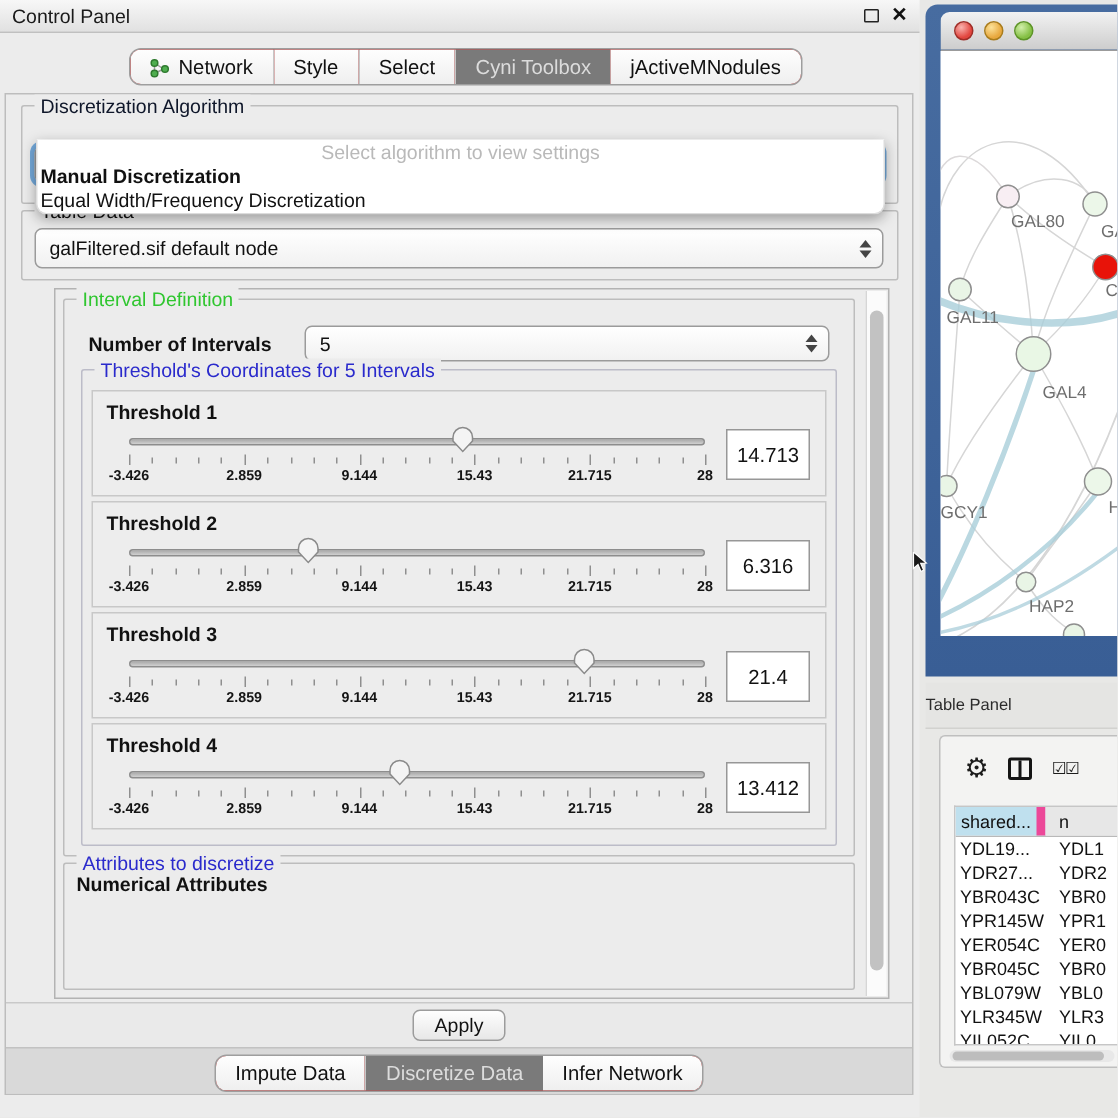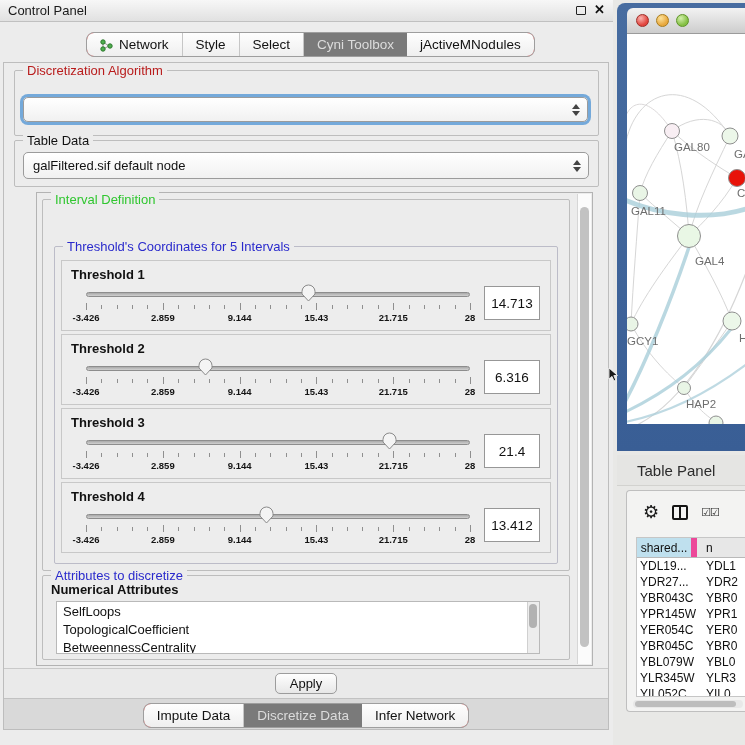--- a/index.html
+++ b/index.html
@@ -19,21 +19,21 @@
   .seg:last-child{border-right:none}
   .seg.selected{background:#7a7a7a;color:#dcdcdc;border-right:none}
   .net-icon{margin-right:6px;display:inline-flex}
 
   .frame{position:absolute;left:3px;top:62px;width:606px;height:668px;border:1px solid #bdbdbd;background:#ececec}
 
   .groupbox{position:absolute;border:1px solid #bdbdbd;border-radius:2px}
   .gtitle{position:absolute;top:-8px;left:8px;background:#ececec;padding:0 4px;font-size:13px;white-space:nowrap}
 
   #algoGroup{left:10px;top:7px;width:585px;height:66px}
-  #algoGroup .gtitle{color:#b91c1c}
+  #algoGroup .gtitle{color:#0f172a}
   .combo{position:relative;background:linear-gradient(#ffffff,#f1f1f1);border:1px solid #9b9b9b;border-radius:5px;font-size:13px;display:flex;align-items:center;padding:0 22px 0 9px;white-space:nowrap}
   .combo .arrows{position:absolute;right:7px;top:50%;transform:translateY(-50%);display:flex;flex-direction:column;gap:2px}
   .combo .arrows i{display:block;width:0;height:0;border-left:4px solid transparent;border-right:4px solid transparent}
   .combo .arrows i.up{border-bottom:5px solid #444}
   .combo .arrows i.dn{border-top:5px solid #444}
   #algoCombo{position:absolute;left:8px;top:26px;width:565px;height:25px;box-shadow:0 0 0 3px var(--accent-focus)}
 
   #popup{position:absolute;left:9px;top:22px;width:566px;height:50px;background:#fff;border:1px solid #dcdcdc;border-top:none;border-radius:0 0 7px 7px;box-shadow:0 3px 9px rgba(0,0,0,.35);z-index:40;overflow:hidden}
   .popup-placeholder{text-align:center;color:#b9b9b9;font-size:13px;height:17px;line-height:17px}
   .popup-item{font-size:13px;height:16px;line-height:16px;padding-left:2px}
@@ -85,21 +85,21 @@
   #netWindow{position:absolute;left:617px;top:3px;width:128px;height:448px;background:linear-gradient(180deg,#476ca0,#395e95);border-top-left-radius:8px}
   #netTitlebar{position:absolute;left:10px;top:5px;right:0;height:26px;background:linear-gradient(#f2f2f2,#cdcdcd);border-top-left-radius:6px;border-bottom:1px solid #9b9b9b;display:flex;align-items:center;padding-left:9px;gap:7px}
   .light{width:13px;height:13px;border-radius:50%}
   .light.red{background:radial-gradient(circle at 35% 30%,#f9b3af,var(--traffic-red) 65%);border:1px solid #9f2d27}
   .light.yellow{background:radial-gradient(circle at 35% 30%,#fce29a,var(--traffic-yellow) 65%);border:1px solid #a97c1c}
   .light.green{background:radial-gradient(circle at 35% 30%,#d2efab,var(--traffic-green) 65%);border:1px solid #5d9427}
   #netCanvas{position:absolute;left:10px;top:31px;right:0;bottom:27px;background:#fff;overflow:hidden}
   .nodelabel{font-family:"Liberation Sans",sans-serif;font-size:11.5px;fill:#6e6e6e}
 
   #tablePanelBar{position:absolute;left:617px;top:455px;width:128px;height:31px;background:#e5e5e3;border-bottom:1px solid #d2d2cf;display:flex;align-items:center}
-  #tablePanelBar .t{margin-left:20px;font-size:15px;color:#2b2b2b}
+  #tablePanelBar .t{font-size:11px;color:#2b2b2b}
 
   #tableWidget{position:absolute;left:626px;top:490px;width:119px;height:222px;background:#f3f3f2;border:1px solid #bfbfbf;border-right:none;border-radius:4px 0 0 4px}
   .twToolbar{position:absolute;left:0;top:0;width:100%;height:42px;display:flex;align-items:center;padding-left:16px;gap:13px}
   .gear{font-size:18px;line-height:18px;color:#1c1c1c}
   .split-icon{position:relative;width:16px;height:15px;border:2px solid #141414;border-radius:2px}
   .split-icon::after{content:"";position:absolute;left:50%;top:0;bottom:0;width:2px;background:#141414;transform:translateX(-50%)}
   .checks{font-size:11px;color:#1c1c1c;letter-spacing:-1px}
   .tbl{position:absolute;left:9px;top:46px;right:0;bottom:14px;background:#fff;border:1px solid #c6c6c6;border-right:none;overflow:hidden}
   .thead{display:flex;height:20px;border-bottom:1px solid #b9b9b9}
   .th1{width:60px;background:var(--header-blue-bg);border-right:6px solid #ec4899;display:flex;align-items:center;justify-content:center;font-size:12px}
@@ -152,37 +152,52 @@
   <div class="frame">
 
     <div class="groupbox" id="algoGroup">
       <span class="gtitle">Discretization Algorithm</span>
       <div class="combo" id="algoCombo">
         <span class="arrows">
             <i class="up"></i>
             <i class="dn"></i>
           </span>
       </div>
+      <div id="popup">
+        <div class="popup-placeholder">Select algorithm to view settings</div>
+        <div class="popup-item bold">Manual Discretization</div>
+        <div class="popup-item">Equal Width/Frequency Discretization</div>
+      </div>
     </div>
 
     <div class="groupbox" id="tableDataGroup">
       <span class="gtitle">Table Data</span>
       <div class="combo" id="tableDataCombo">
         <span>galFiltered.sif default node</span>
         <span class="arrows">
             <i class="up"></i>
             <i class="dn"></i>
           </span>
       </div>
     </div>
 
     <div id="viewport">
 
       <div class="groupbox" id="intervalGroup">
         <span class="gtitle">Interval Definition</span>
+        <div class="ni-row">
+          <span class="ni-label">Number of Intervals</span>
+          <div class="combo" id="niCombo">
+            <span>5</span>
+            <span class="arrows">
+                <i class="up"></i>
+                <i class="dn"></i>
+              </span>
+          </div>
+        </div>
 
         <div id="thrGroup">
           <span class="gtitle">Threshold's Coordinates for 5 Intervals</span>
 
           <div class="thr-panel" style="top:13px">
             <div class="thr-label">Threshold 1</div>
             <div class="thr-row">
               <div class="slider">
                 <div class="track"></div>
                 <div class="thumb" style="left: 57.7197%;"><svg width="15" height="18" viewBox="0 0 15 18">
@@ -374,30 +389,20 @@
               </div>
               <div class="thr-value">13.412</div>
             </div>
           </div>
         </div>
       </div>
 
       <div class="groupbox" id="attrGroup">
         <span class="gtitle">Attributes to discretize</span>
         <span class="attr-sub">Numerical Attributes</span>
-        <div id="attrList">
-          <div class="items">
-              <div class="attr-item">SelfLoops</div>
-              <div class="attr-item">TopologicalCoefficient</div>
-              <div class="attr-item">BetweennessCentrality</div>
-            </div>
-          <div id="attrScroll">
-              <div id="attrThumb"></div>
-            </div>
-        </div>
       </div>
 
       <div id="vScroll">
           <div id="vThumb"></div>
         </div>
     </div>
 
     <div id="bottomStrip">
       <div class="segbar">
         <span class="seg">

